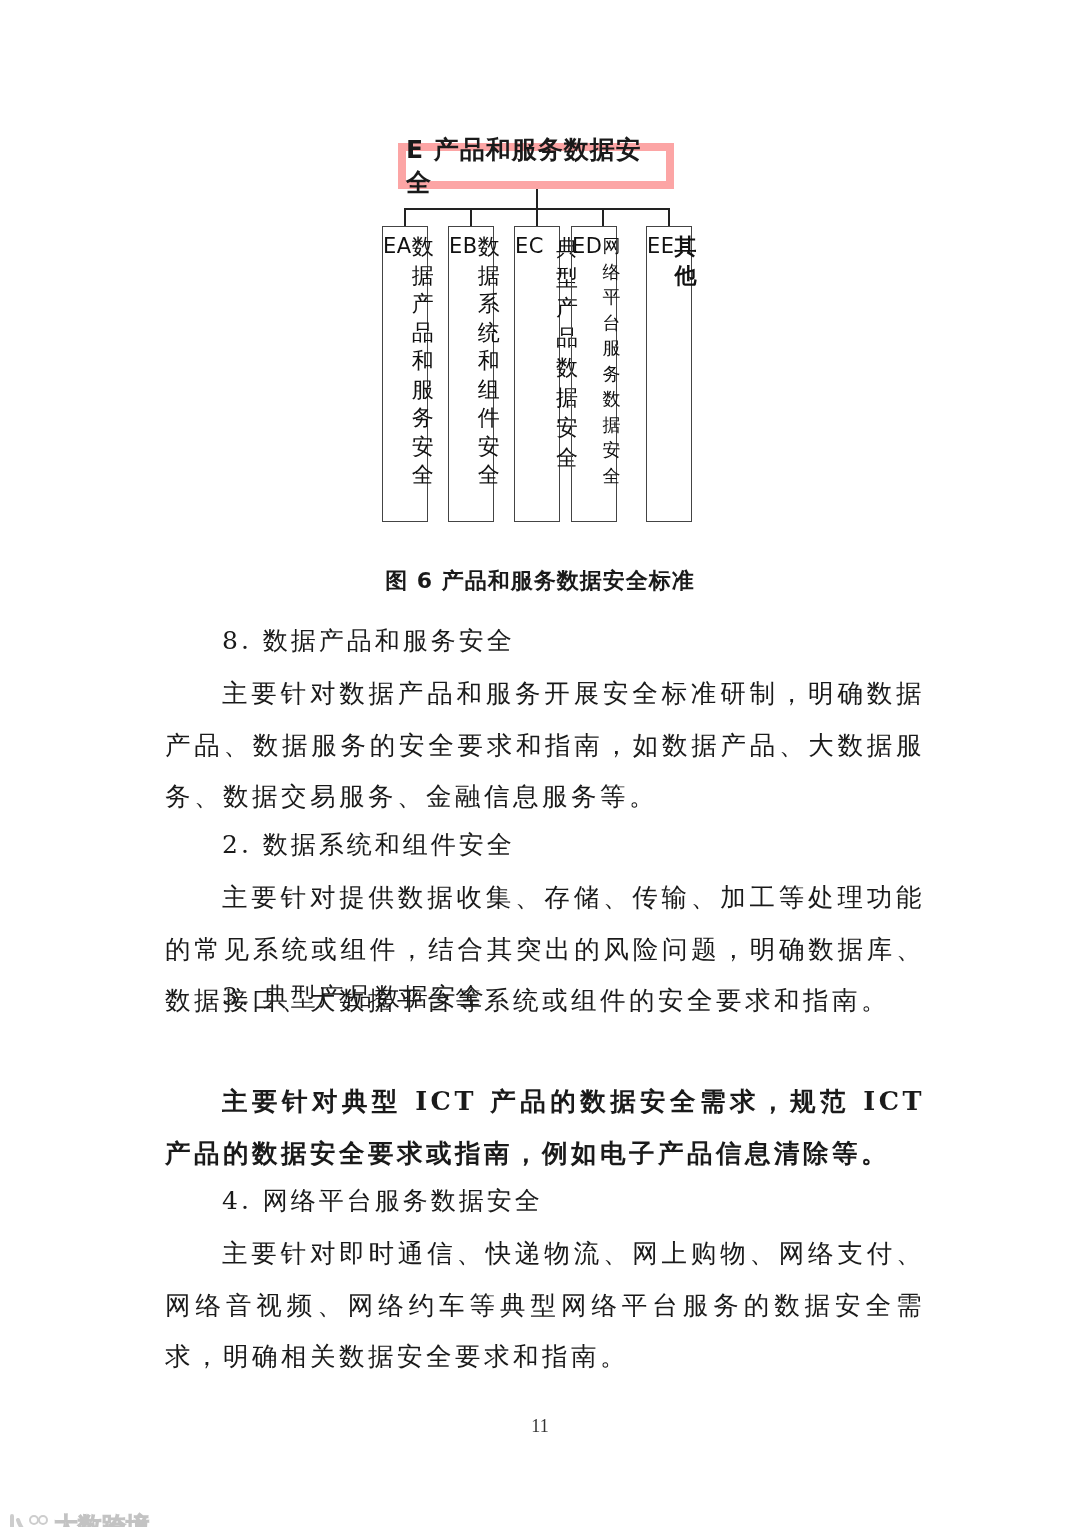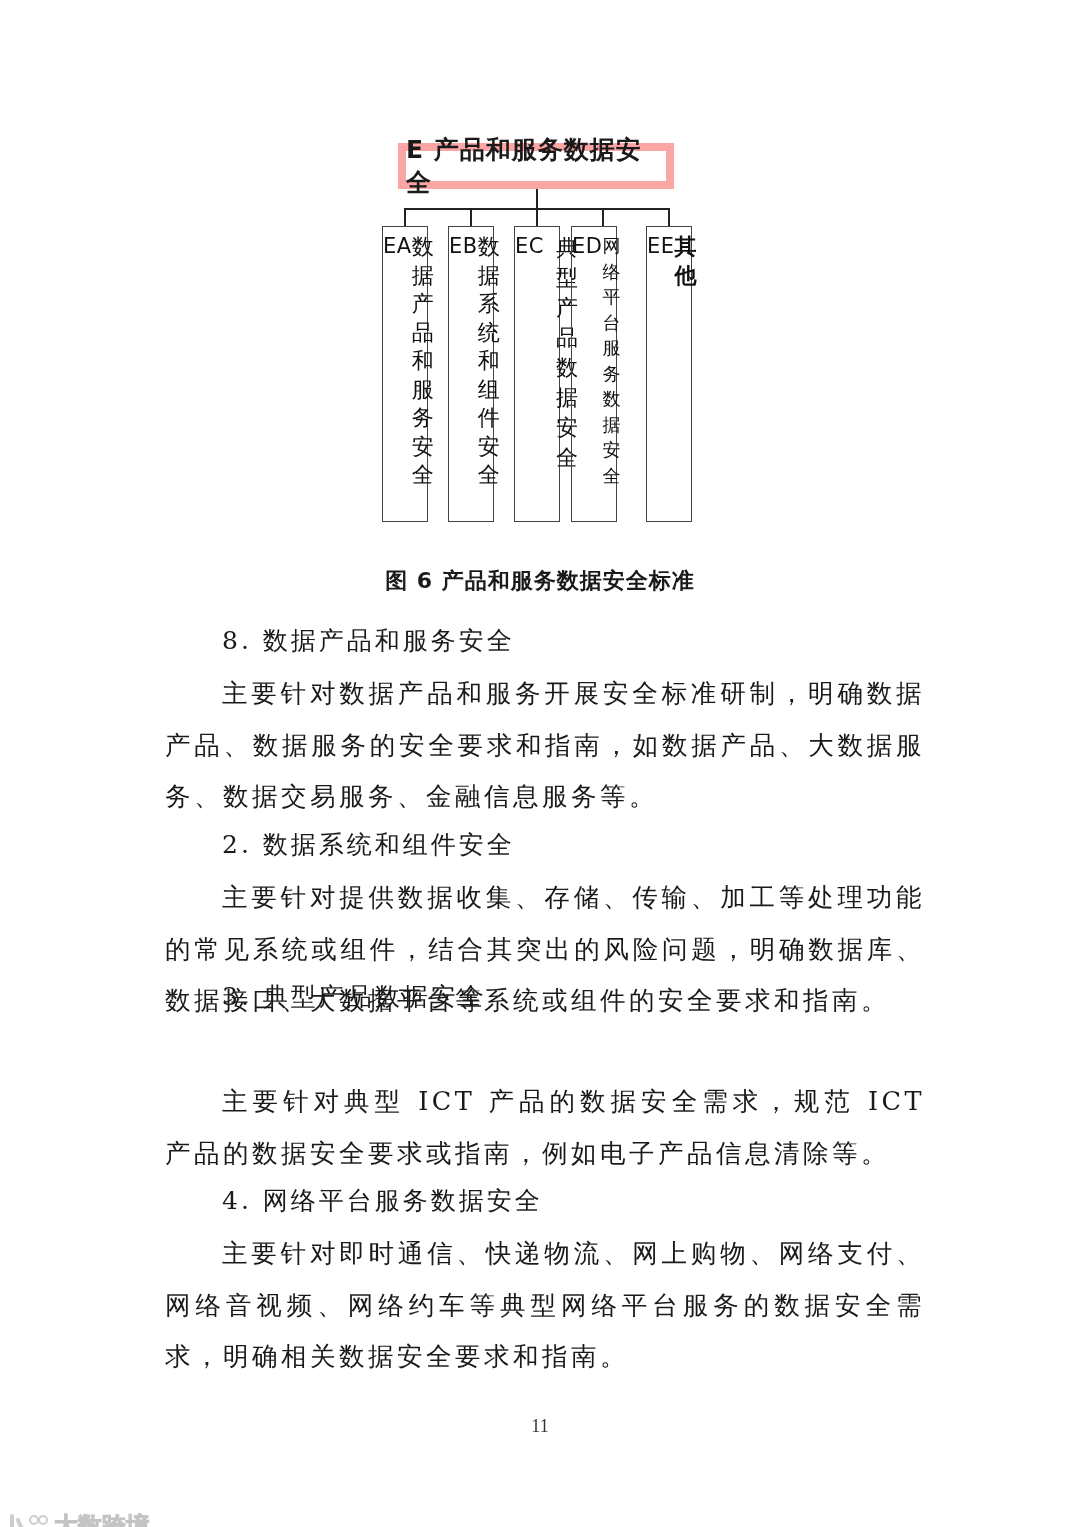--- a/index.html
+++ b/index.html
@@ -128,21 +128,21 @@
 
 <div class="abs caption">图 6  产品和服务数据安全标准</div>
 
 <div class="abs heading" style="top:624px;">8.  数据产品和服务安全</div>
 <div class="abs para" style="top:668px;">主要针对数据产品和服务开展安全标准研制，明确数据产品、数据服务的安全要求和指南，如数据产品、大数据服务、数据交易服务、金融信息服务等。</div>
 
 <div class="abs heading" style="top:828px;">2.  数据系统和组件安全</div>
 <div class="abs para" style="top:872px;">主要针对提供数据收集、存储、传输、加工等处理功能的常见系统或组件，结合其突出的风险问题，明确数据库、数据接口、大数据平台等系统或组件的安全要求和指南。</div>
 
 <div class="abs heading" style="top:980px;">3.  典型产品数据安全</div>
-<div class="abs para" style="top:1076px;">主要针对典型 ICT 产品的数据安全需求，规范 ICT 产品的数据安全要求或指南，例如电子产品信息清除等。</div>
+<div class="abs para" style="top:1076px;font-weight:bold;">主要针对典型 ICT 产品的数据安全需求，规范 ICT 产品的数据安全要求或指南，例如电子产品信息清除等。</div>
 
 <div class="abs heading" style="top:1184px;">4.  网络平台服务数据安全</div>
 <div class="abs para" style="top:1228px;">主要针对即时通信、快递物流、网上购物、网络支付、网络音视频、网络约车等典型网络平台服务的数据安全需求，明确相关数据安全要求和指南。</div>
 
 <div class="abs page-num">11</div>
 
 <div class="abs watermark">
   <span class="wm-icon">
     <svg width="42" height="30" viewBox="0 0 42 30">
       <path d="M4 4 L4 24 Q4 28 10 28 L20 28" fill="none" stroke="#c8c8c8" stroke-width="4" stroke-linecap="round"></path>

